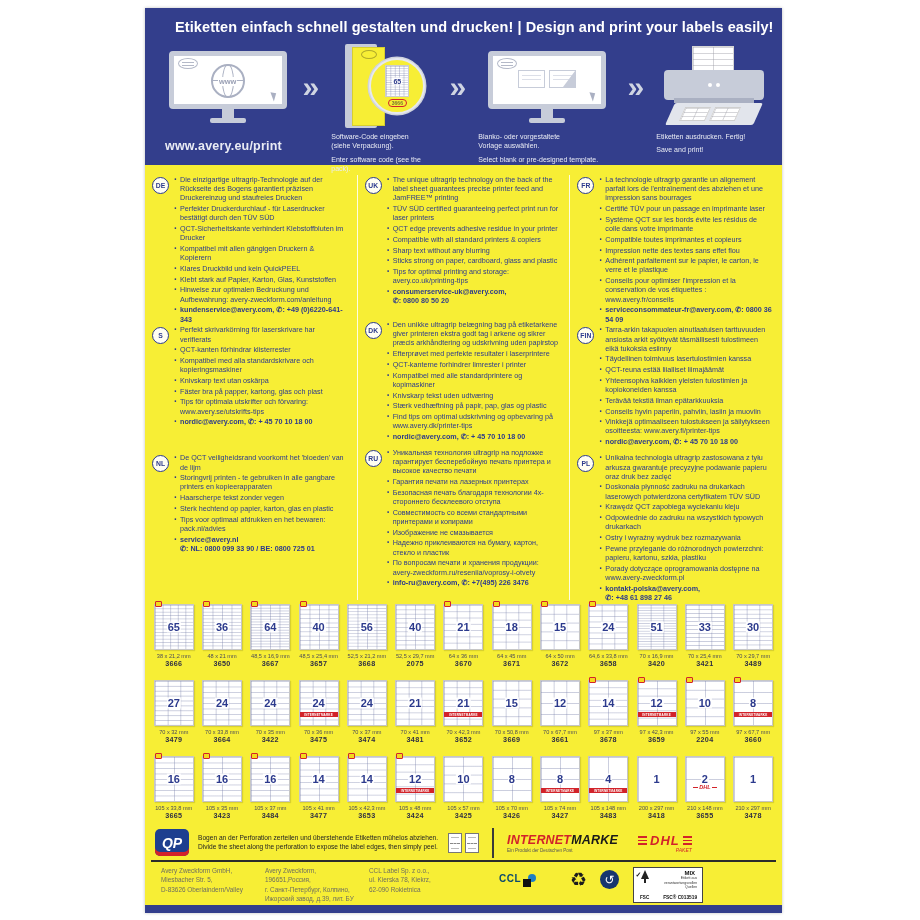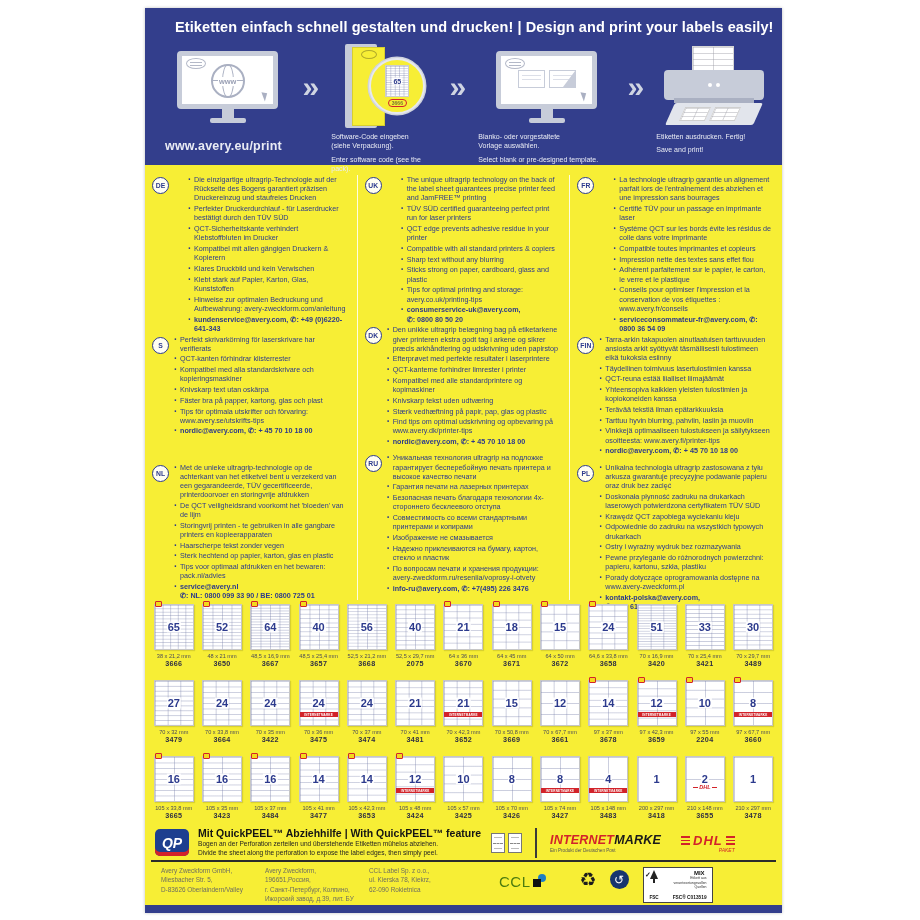--- a/index.html
+++ b/index.html
@@ -17,21 +17,21 @@
   .steps{position:absolute;top:34px;left:16px;right:6px;display:flex;align-items:flex-start;}
   .step{display:flex;flex-direction:column;align-items:center;}
   .step-gfx{height:90px;display:flex;align-items:center;justify-content:center;}
   .chev{width:34px;height:90px;display:flex;align-items:center;justify-content:center;color:#cfd4e2;font-size:30px;font-weight:bold;}
   .step-cap{text-align:left;width:100%;padding-left:4px;}
   .cap-de,.cap-en{font-size:7px;color:#e9ebf4;line-height:1.35;}
   .cap-de + .cap-en{margin-top:4px;}
   .step-1 .cap-de{font-size:12.5px;font-weight:bold;margin-top:6px;letter-spacing:.2px;}
   .step-1{width:138px;} .step-2{width:118px;} .step-3{width:150px;} .step-4{width:128px;}
 
-  .monitor{width:101px;}
+  .monitor{width:118px;}
   .mon-screen{height:58px;background:#fff;border:5px solid var(--gray);border-radius:4px;position:relative;overflow:hidden;}
   .mon-stand{width:12px;height:9px;background:var(--gray);margin:0 auto;}
   .mon-base{width:36px;height:5px;background:var(--gray);margin:0 auto;border-radius:2px;}
   .oval{position:absolute;top:2px;left:4px;width:20px;height:11px;border:1px solid #b4b9c8;border-radius:50%;}
   .oval i{position:absolute;left:3px;right:3px;top:3px;height:1px;background:#b4b9c8;}
   .oval i + i{top:6px;}
   .globe{width:34px;height:34px;border:2.5px solid var(--grayd);border-radius:50%;margin:8px auto 0;position:relative;display:flex;align-items:center;justify-content:center;}
   .globe::before{content:"";position:absolute;top:-2px;bottom:-2px;left:30%;right:30%;border:1.5px solid var(--grayd);border-radius:50%;}
   .globe::after{content:"";position:absolute;left:0;right:0;top:46%;height:1.5px;background:var(--grayd);}
   .www{position:relative;z-index:1;font-size:7.5px;font-weight:bold;color:#9aa0b5;background:#fff;padding:0 1px;}
@@ -66,21 +66,21 @@
   .pr-out{position:absolute;top:61px;width:26px;height:14px;background:#fff;border:1px solid #cfcfcf;transform:skewX(-24deg);
     background-image:linear-gradient(to right, rgba(150,150,160,.4) 1px, transparent 1px),linear-gradient(to bottom, rgba(150,150,160,.4) 1px, transparent 1px);
     background-size:50% 34%;}
   .pr-out.a{left:18px;} .pr-out.b{left:48px;}
 
   
   .langs{position:absolute;top:157px;left:0;right:0;height:435px;display:flex;padding-top:10px;}
   .lang-col{flex:1;padding:0 2px;}
   .lang-col + .lang-col{border-left:1px solid rgba(255,255,255,.85);}
   .lang-cell{display:flex;align-items:flex-start;}
-  .lang-cell:nth-child(1){min-height:145px;gap:14px;}
+  .lang-cell:nth-child(1){min-height:145px;}
   .lang-cell:nth-child(2){min-height:128px;}
   .lang-cell:nth-child(3){min-height:150px;}
   .badge{width:17px;height:17px;border:1.6px solid var(--navy);border-radius:50%;background:#fffef2;color:var(--navy);
     font-size:6.8px;font-weight:bold;display:flex;align-items:center;justify-content:center;flex:none;margin:2px 4px 0 5px;}
   .bullets{list-style:none;color:var(--navy);font-size:7.2px;line-height:1.28;padding-right:8px;}
   .bullets li{position:relative;padding-left:7px;margin-bottom:1.5px;}
   .bullets li::before{content:"·";position:absolute;left:1px;top:-1px;font-size:10px;font-weight:bold;}
   .bullets li.contact{font-weight:bold;white-space:pre-line;}
 
   
@@ -122,21 +122,21 @@
   .dhl-t{color:var(--red);font-weight:800;font-style:italic;font-size:13px;letter-spacing:1px;}
   .dhl-sub{font-size:5px;font-style:italic;color:var(--red);text-align:right;margin-top:-1px;}
 
   .rule{position:absolute;top:852px;left:6px;right:6px;height:2px;background:#2b2b2b;}
 
   
   .footer{position:absolute;top:858px;left:16px;right:8px;display:flex;align-items:flex-start;}
   .addrs{display:flex;}
   .addr{font-size:6.4px;color:#6e6e60;line-height:1.45;width:104px;padding-right:6px;}
   .ccl{display:flex;align-items:flex-start;gap:2px;margin-left:26px;margin-top:7px;}
-  .ccl-txt{font-size:15px;font-weight:400;color:#4d7c0f;letter-spacing:.5px;}
+  .ccl-txt{font-size:10px;font-weight:700;color:#0c4a6e;letter-spacing:.5px;}
   .ccl-mark{width:13px;height:13px;position:relative;margin-top:1px;}
   .ccl-mark::before{content:"";position:absolute;top:0;right:0;width:8px;height:8px;border-radius:50%;background:#1f7fc4;}
   .ccl-mark::after{content:"";position:absolute;bottom:0;left:0;width:8px;height:8px;background:#111;}
   .eco{display:flex;align-items:center;gap:13px;margin-left:34px;margin-top:4px;}
   .recycle{font-size:19px;color:#1c1c1c;line-height:1;}
   .greendot{width:19px;height:19px;border-radius:50%;background:#17356e;color:#fff;display:flex;align-items:center;justify-content:center;font-size:12px;line-height:1;}
   .fsc-box{margin-left:14px;width:70px;height:36px;border:1px solid #444;background:#fff;display:flex;padding:2px 3px;gap:3px;margin-top:1px;}
   .fsc-left{display:flex;flex-direction:column;align-items:center;justify-content:space-between;width:15px;}
   .fsc-tree{position:relative;width:12px;height:13px;}
   .fsc-tree::before{content:"";position:absolute;left:2px;top:0;width:0;height:0;border-left:4px solid transparent;border-right:4px solid transparent;border-bottom:9px solid #222;}
@@ -265,42 +265,41 @@
 
   <div class="langs" id="langs">
     <div class="lang-col">
         <div class="lang-cell">
           <div class="badge">DE</div>
           <ul class="bullets">
             <li>Die einzigartige ultragrip-Technologie auf der Rückseite des Bogens garantiert präzisen Druckereinzug und staufreies Drucken</li>
             <li>Perfekter Druckerdurchlauf - für Laserdrucker bestätigt durch den TÜV SÜD</li>
             <li>QCT-Sicherheitskante verhindert Klebstoffbluten im Drucker</li>
             <li>Kompatibel mit allen gängigen Druckern &amp; Kopierern</li>
-            <li>Klares Druckbild und kein Verwischen</li>
+            <li>Klares Druckbild und kein QuickPEEL</li>
             <li>Klebt stark auf Papier, Karton, Glas, Kunststoffen</li>
             <li>Hinweise zur optimalen Bedruckung und Aufbewahrung: avery-zweckform.com/anleitung</li>
             <li class="contact">kundenservice@avery.com, ✆: +49 (0)6220-641-343</li>
           </ul>
         </div>
         <div class="lang-cell">
           <div class="badge">S</div>
           <ul class="bullets">
             <li>Perfekt skrivarkörning för laserskrivare har verifierats</li>
             <li>QCT-kanten förhindrar klisterrester</li>
             <li>Kompatibel med alla standardskrivare och kopieringsmaskiner</li>
             <li>Knivskarp text utan oskärpa</li>
             <li>Fäster bra på papper, kartong, glas och plast</li>
             <li>Tips för optimala utskrifter och förvaring: www.avery.se/utskrifts-tips</li>
             <li class="contact">nordic@avery.com, ✆: + 45 70 10 18 00</li>
           </ul>
         </div>
         <div class="lang-cell">
           <div class="badge">NL</div>
           <ul class="bullets">
-            <li>Met de unieke ultragrip-technologie op de achterkant van het etiketvel bent u verzekerd van een gegarandeerde, TÜV gecertificeerde, printerdoorvoer en storingvrije afdrukken</li>
             <li>De QCT veiligheidsrand voorkomt het 'bloeden' van de lijm</li>
             <li>Storingvrij printen - te gebruiken in alle gangbare printers en kopieerapparaten</li>
             <li>Haarscherpe tekst zonder vegen</li>
             <li>Sterk hechtend op papier, karton, glas en plastic</li>
             <li>Tips voor optimaal afdrukken en het bewaren: pack.nl/advies</li>
             <li class="contact">service@avery.nl
 ✆: NL: 0800 099 33 90 / BE: 0800 725 01</li>
           </ul>
         </div>
       </div>
@@ -361,21 +360,21 @@
           </ul>
         </div>
         <div class="lang-cell">
           <div class="badge">FIN</div>
           <ul class="bullets">
             <li>Tarra-arkin takapuolen ainutlaatuisen tarttuvuuden ansiosta arkit syöttyvät täsmällisesti tulostimeen eikä tukoksia esiinny</li>
             <li>Täydellinen toimivuus lasertulostimien kanssa</li>
             <li>QCT-reuna estää liialliset liimajäämät</li>
             <li>Yhteensopiva kaikkien yleisten tulostimien ja kopiokoneiden kanssa</li>
             <li>Terävää tekstiä ilman epätarkkuuksia</li>
-            <li>Tarttuu hyvin blurring, pahviin, lasiin ja muoviin</li>
+            <li>Conseils hyvin paperiin, pahviin, lasiin ja muoviin</li>
             <li>Vinkkejä optimaaliseen tulostukseen ja säilytykseen osoitteesta: www.avery.fi/printer-tips</li>
             <li class="contact">nordic@avery.com, ✆: + 45 70 10 18 00</li>
           </ul>
         </div>
         <div class="lang-cell">
           <div class="badge">PL</div>
           <ul class="bullets">
             <li>Unikalna technologia ultragrip zastosowana z tyłu arkusza gwarantuje precyzyjne podawanie papieru oraz druk bez zacięć</li>
             <li>Doskonała płynność zadruku na drukarkach laserowych potwierdzona certyfikatem TÜV SÜD</li>
             <li>Krawędź QCT zapobiega wyciekaniu kleju</li>
@@ -397,21 +396,21 @@
             <div class="thumb" style="background-size: 20% 7.69231%;"></div>
             <span class="fmt-n">65</span>
             <span class="qp-ic"></span>
           </div>
           <div class="fmt-size">38 x 21,2 mm</div>
           <div class="fmt-code">3666</div>
         </div>
         <div class="fmt">
           <div class="thumb-wrap">
             <div class="thumb" style="background-size: 25% 7.69231%;"></div>
-            <span class="fmt-n">52</span>
+            <span class="fmt-n">36</span>
             <span class="qp-ic"></span>
           </div>
           <div class="fmt-size">48 x 21 mm</div>
           <div class="fmt-code">3650</div>
         </div>
         <div class="fmt">
           <div class="thumb-wrap">
             <div class="thumb" style="background-size: 25% 6.25%;"></div>
             <span class="fmt-n">64</span>
             <span class="qp-ic"></span>
@@ -733,21 +732,20 @@
           </div>
           <div class="fmt-size">210 x 297 mm</div>
           <div class="fmt-code">3478</div>
         </div>
       </div>
     </div>
 
   <div class="qp-bar">
     <div class="qp-logo">QP</div>
     <div class="qp-text">
-      <div class="qp-title">Mit QuickPEEL™ Abziehhilfe | With QuickPEEL™ feature</div>
       <div class="qp-line">Bogen an der Perforation zerteilen und überstehende Etiketten mühelos abziehen.</div>
       <div class="qp-line">Divide the sheet along the perforation to expose the label edges, then simply peel.</div>
     </div>
     <div class="sheets">
       <div class="sheet-ic">
           <i></i>
           <i></i>
         </div>
       <div class="sheet-ic">
           <i></i>

